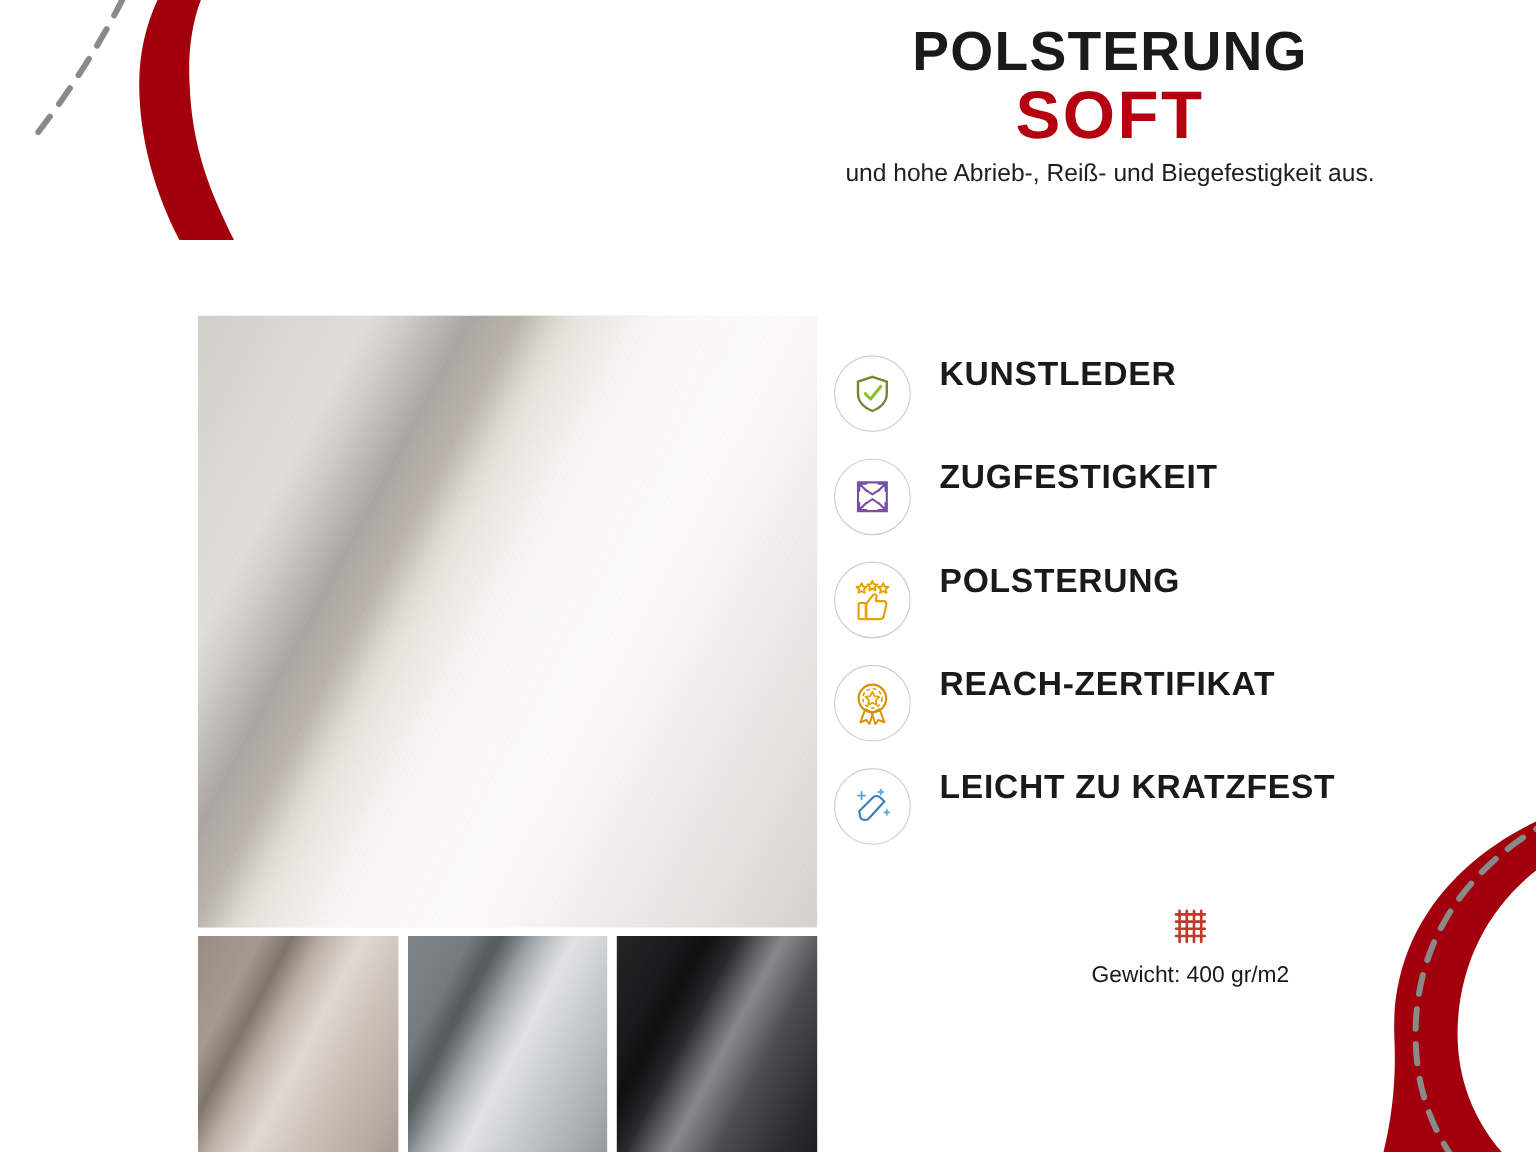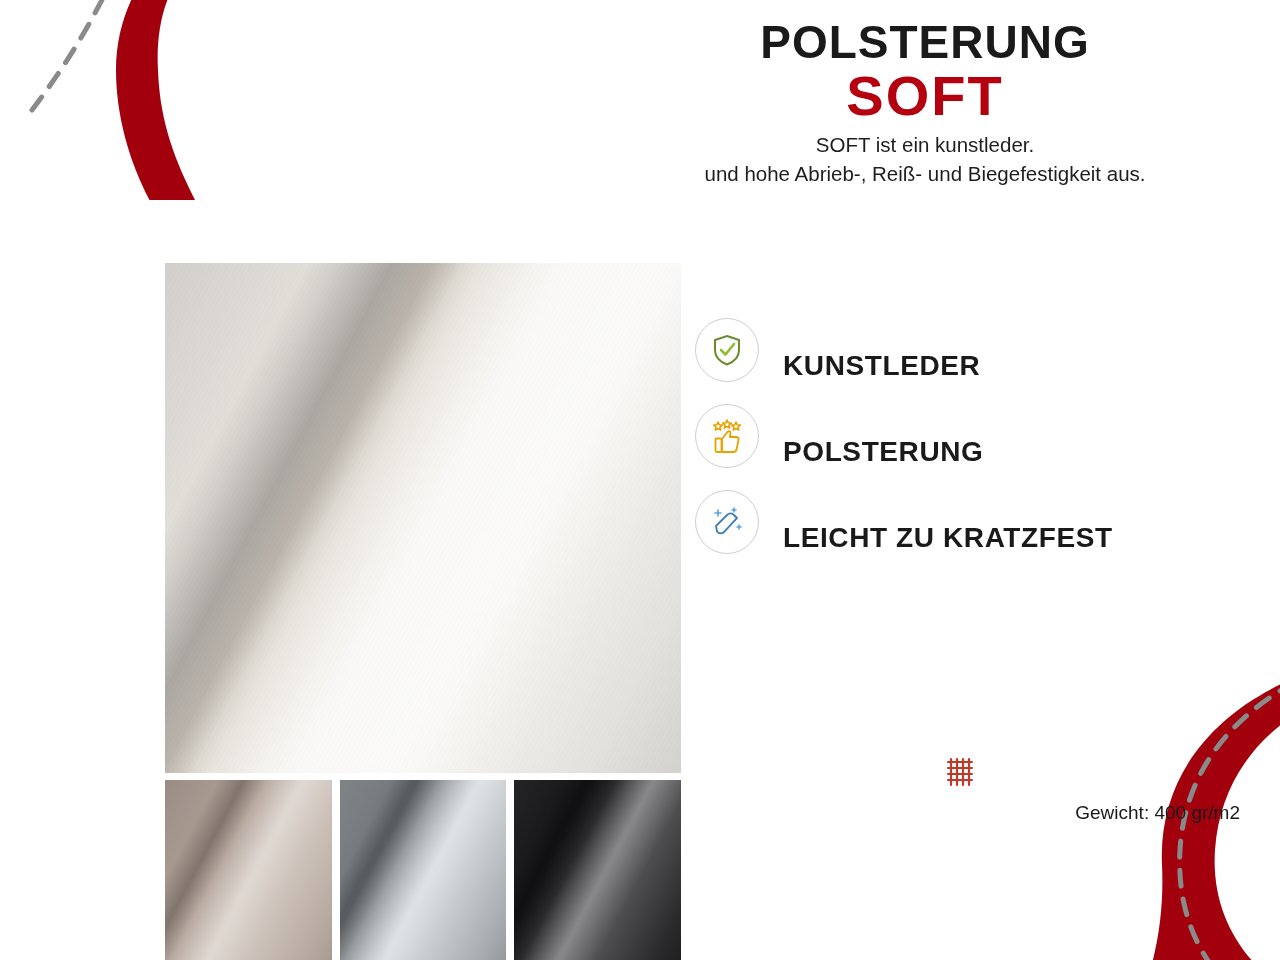--- a/index.html
+++ b/index.html
@@ -137,21 +137,21 @@
 
   
   .features {
     position: absolute;
     left: 695px;
     top: 296px;
     width: 560px;
   }
   .feature {
     display: flex;
-    align-items: flex-end;
+    align-items: flex-start;
     height: 86px;
   }
   .feature-icon {
     width: 62px;
     height: 62px;
     border-radius: 50%;
     border: 1.6px solid #cfcfcf;
     display: flex;
     align-items: center;
     justify-content: center;
@@ -163,24 +163,24 @@
     font-size: 28px;
     font-weight: bold;
     letter-spacing: 0.6px;
     color: #1a1a1a;
     white-space: nowrap;
   }
 
   
   .specs {
     position: absolute;
-    left: 680px;
+    left: 712px;
     top: 748px;
     width: 560px;
-    text-align: right;
+    text-align: center;
   }
   .spec {
     margin-bottom: 16px;
   }
   .spec-icon {
     height: 48px;
     display: flex;
     align-items: center;
     justify-content: center;
   }
@@ -206,21 +206,20 @@
   <div class="deco-bottom-right">
     <svg width="330" height="380" viewBox="0 0 330 380" xmlns="http://www.w3.org/2000/svg">
       <path d="M 330,40 C 270,70 230,120 225,190 C 220,265 265,320 330,350 L 330,380 L 130,380 C 160,330 175,270 172,205 C 168,120 220,55 300,20 Z" fill="#a2000d"></path>
       <path d="M 330,10 C 250,45 195,105 190,190 C 185,280 235,345 320,380" fill="none" stroke="#8a8a8a" stroke-width="5" stroke-dasharray="16 13" stroke-linecap="round"></path>
     </svg>
   </div>
 
   <div class="header">
     <div class="title-main">POLSTERUNG</div>
     <div class="title-sub">SOFT</div>
-    <div class="desc">SOFT ist ein kunstleder.</div>
     <div class="desc">und hohe Abrieb-, Reiß- und Biegefestigkeit aus.</div>
   </div>
 
   <div class="main-swatch">
     <div class="fold"></div>
     <div class="grain"></div>
   </div>
 
   <div class="thumbs">
     <div class="thumb taupe">
@@ -239,36 +238,61 @@
     <div class="feature">
       <span class="feature-icon">
         <svg width="34" height="34" viewBox="0 0 34 34" xmlns="http://www.w3.org/2000/svg">
           <path d="M17 3 L29 7 V17 C29 24 23.5 29 17 31.5 C10.5 29 5 24 5 17 V7 Z" fill="none" stroke="#6e8a2f" stroke-width="2"></path>
           <path d="M11 17 L15.5 21.5 L24 11" fill="none" stroke="#8cbf2f" stroke-width="2.6" stroke-linecap="round" stroke-linejoin="round"></path>
         </svg>
       </span>
       <span class="feature-label">KUNSTLEDER</span>
     </div>
 
+    <div class="feature">
+      <span class="feature-icon">
+        <svg width="34" height="34" viewBox="0 0 34 34" xmlns="http://www.w3.org/2000/svg">
+          <path d="M5 5 H29 V29 H5 Z" fill="none" stroke="#7a4fa3" stroke-width="1.8"></path>
+          <path d="M11 11 L17 15 L23 11 M23 23 L17 19 L11 23" fill="none" stroke="#7a4fa3" stroke-width="1.6"></path>
+          <path d="M6 6 L12 12 M6 12 L6 6 L12 6" fill="none" stroke="#7a4fa3" stroke-width="1.8" stroke-linecap="round"></path>
+          <path d="M28 6 L22 12 M28 12 L28 6 L22 6" fill="none" stroke="#7a4fa3" stroke-width="1.8" stroke-linecap="round"></path>
+          <path d="M6 28 L12 22 M6 22 L6 28 L12 28" fill="none" stroke="#7a4fa3" stroke-width="1.8" stroke-linecap="round"></path>
+          <path d="M28 28 L22 22 M28 22 L28 28 L22 28" fill="none" stroke="#7a4fa3" stroke-width="1.8" stroke-linecap="round"></path>
+        </svg>
+      </span>
+      <span class="feature-label">ZUGFESTIGKEIT</span>
+    </div>
 
     <div class="feature">
       <span class="feature-icon">
         <svg width="36" height="36" viewBox="0 0 36 36" xmlns="http://www.w3.org/2000/svg">
           <g fill="none" stroke="#e8a200" stroke-width="1.6" stroke-linejoin="round">
             <path d="M9 4 L10.3 6.8 L13.3 7.1 L11 9.1 L11.7 12 L9 10.5 L6.3 12 L7 9.1 L4.7 7.1 L7.7 6.8 Z"></path>
             <path d="M18 2 L19.3 4.8 L22.3 5.1 L20 7.1 L20.7 10 L18 8.5 L15.3 10 L16 7.1 L13.7 5.1 L16.7 4.8 Z"></path>
             <path d="M27 4 L28.3 6.8 L31.3 7.1 L29 9.1 L29.7 12 L27 10.5 L24.3 12 L25 9.1 L22.7 7.1 L25.7 6.8 Z"></path>
           </g>
           <path d="M13 34 V21 L18.5 14 C19.6 12.6 21.8 13.4 21.5 15.2 L20.8 19 H27.5 C29 19 30 20.4 29.6 21.8 L27.6 31 C27.3 32.7 26 34 24.3 34 Z" fill="none" stroke="#e8a200" stroke-width="1.8" stroke-linejoin="round"></path>
           <rect x="6.5" y="20.5" width="6" height="13.5" rx="1.2" fill="none" stroke="#e8a200" stroke-width="1.8"></rect>
         </svg>
       </span>
       <span class="feature-label">POLSTERUNG</span>
     </div>
 
+    <div class="feature">
+      <span class="feature-icon">
+        <svg width="34" height="36" viewBox="0 0 34 36" xmlns="http://www.w3.org/2000/svg">
+          <path d="M11 23 L7 34 L12 32 L14.5 35.5 L17.5 26 Z" fill="none" stroke="#d98f00" stroke-width="1.6" stroke-linejoin="round"></path>
+          <path d="M23 23 L27 34 L22 32 L19.5 35.5 L16.5 26 Z" fill="none" stroke="#d98f00" stroke-width="1.6" stroke-linejoin="round"></path>
+          <circle cx="17" cy="14" r="11.5" fill="none" stroke="#d98f00" stroke-width="1.8"></circle>
+          <circle cx="17" cy="14" r="8" fill="none" stroke="#d98f00" stroke-width="1.2" stroke-dasharray="3 2.4"></circle>
+          <path d="M17 8.5 L18.8 12.1 L22.8 12.7 L19.9 15.5 L20.6 19.4 L17 17.6 L13.4 19.4 L14.1 15.5 L11.2 12.7 L15.2 12.1 Z" fill="none" stroke="#e8a200" stroke-width="1.5" stroke-linejoin="round"></path>
+        </svg>
+      </span>
+      <span class="feature-label">REACH-ZERTIFIKAT</span>
+    </div>
 
     <div class="feature">
       <span class="feature-icon">
         <svg width="34" height="34" viewBox="0 0 34 34" xmlns="http://www.w3.org/2000/svg">
           <path d="M6 21 L17 10 C19 8 22 8 24 10 L27 13 L14 27 C12 29 8.5 28.5 7 26.5 Z" fill="none" stroke="#3d7fb8" stroke-width="1.8" stroke-linejoin="round"></path>
           <path d="M14 27 L27 13" fill="none" stroke="#3d7fb8" stroke-width="1.2"></path>
           <g stroke="#5aa6e0" stroke-width="1.6" stroke-linecap="round">
             <path d="M8 5 L8 11 M5 8 L11 8"></path>
             <path d="M24 3 L24 7 M22 5 L26 5"></path>
             <path d="M29 20 L29 24 M27 22 L31 22"></path>

